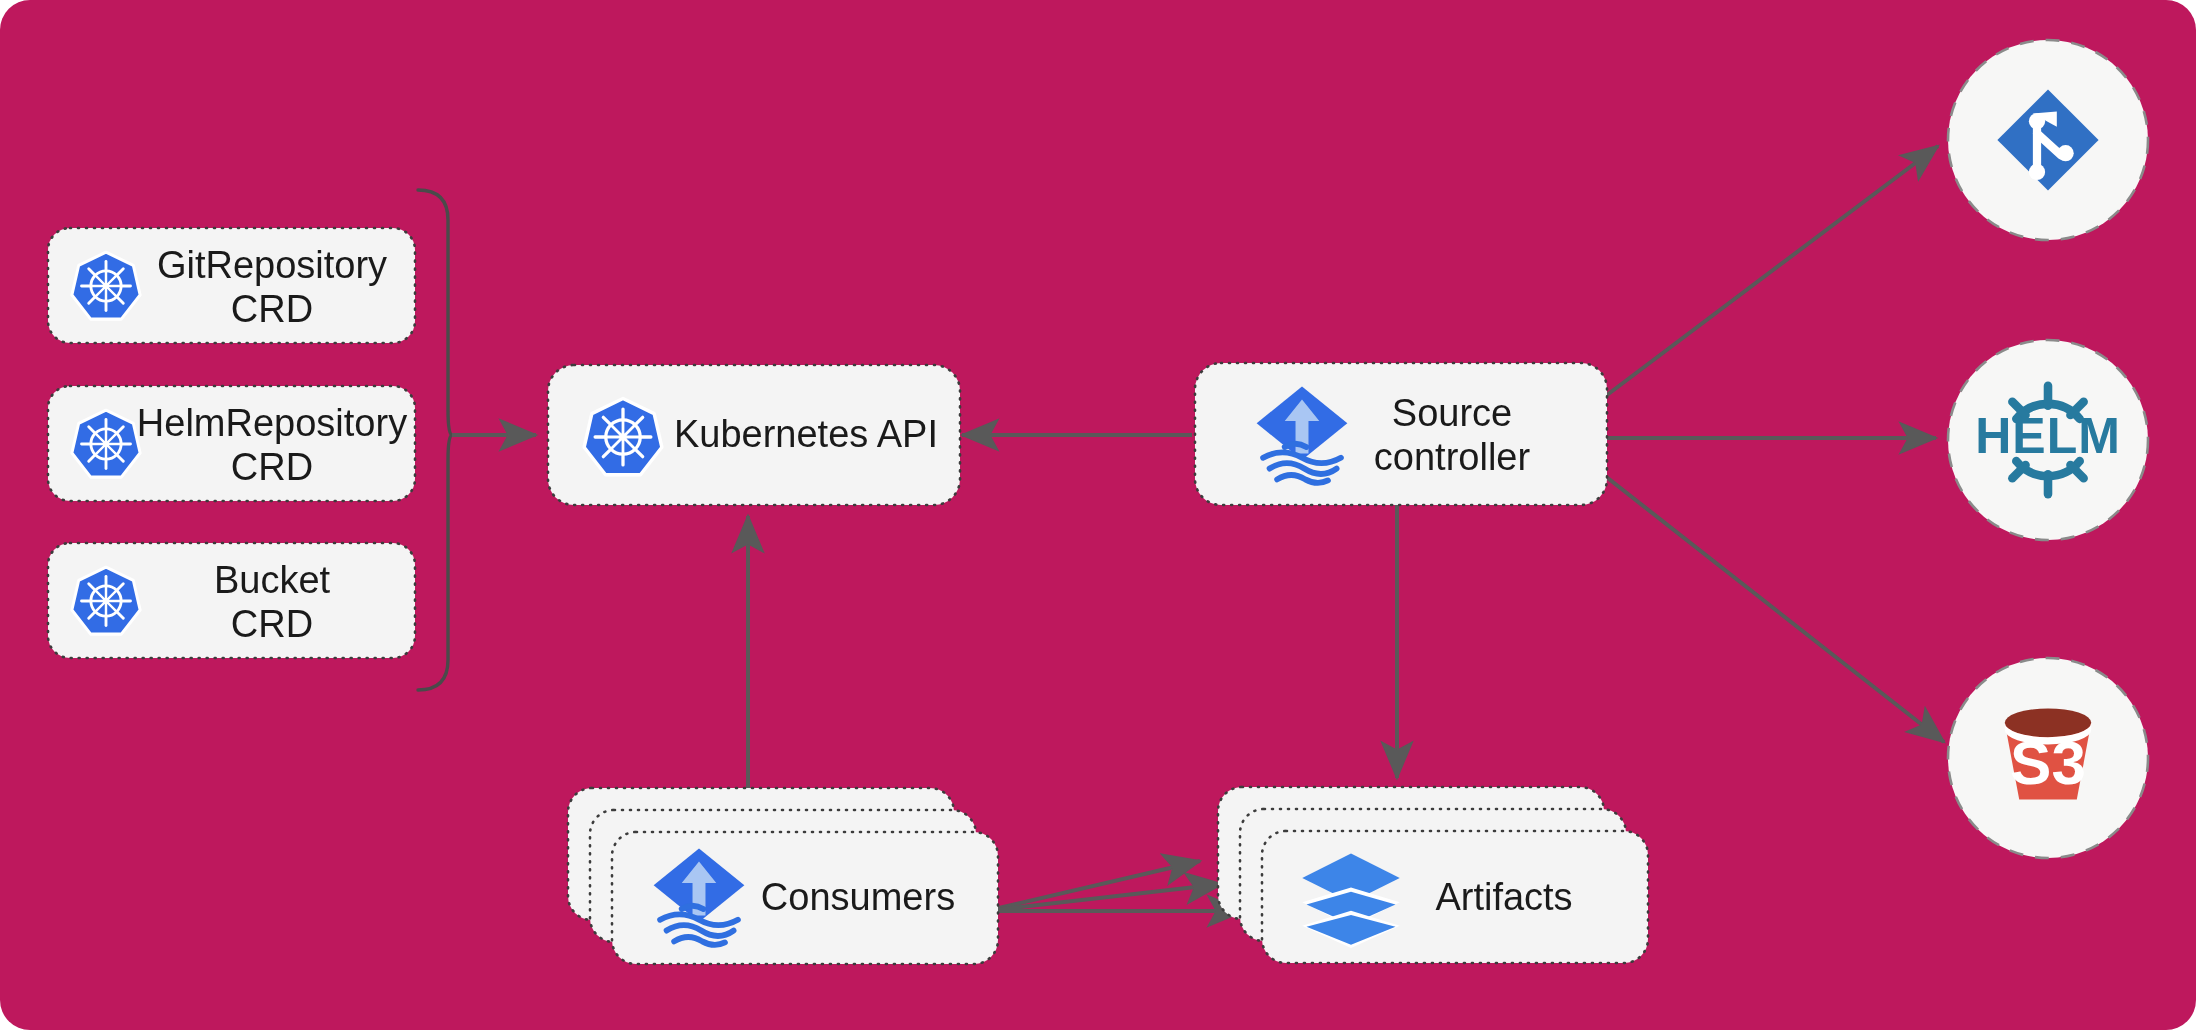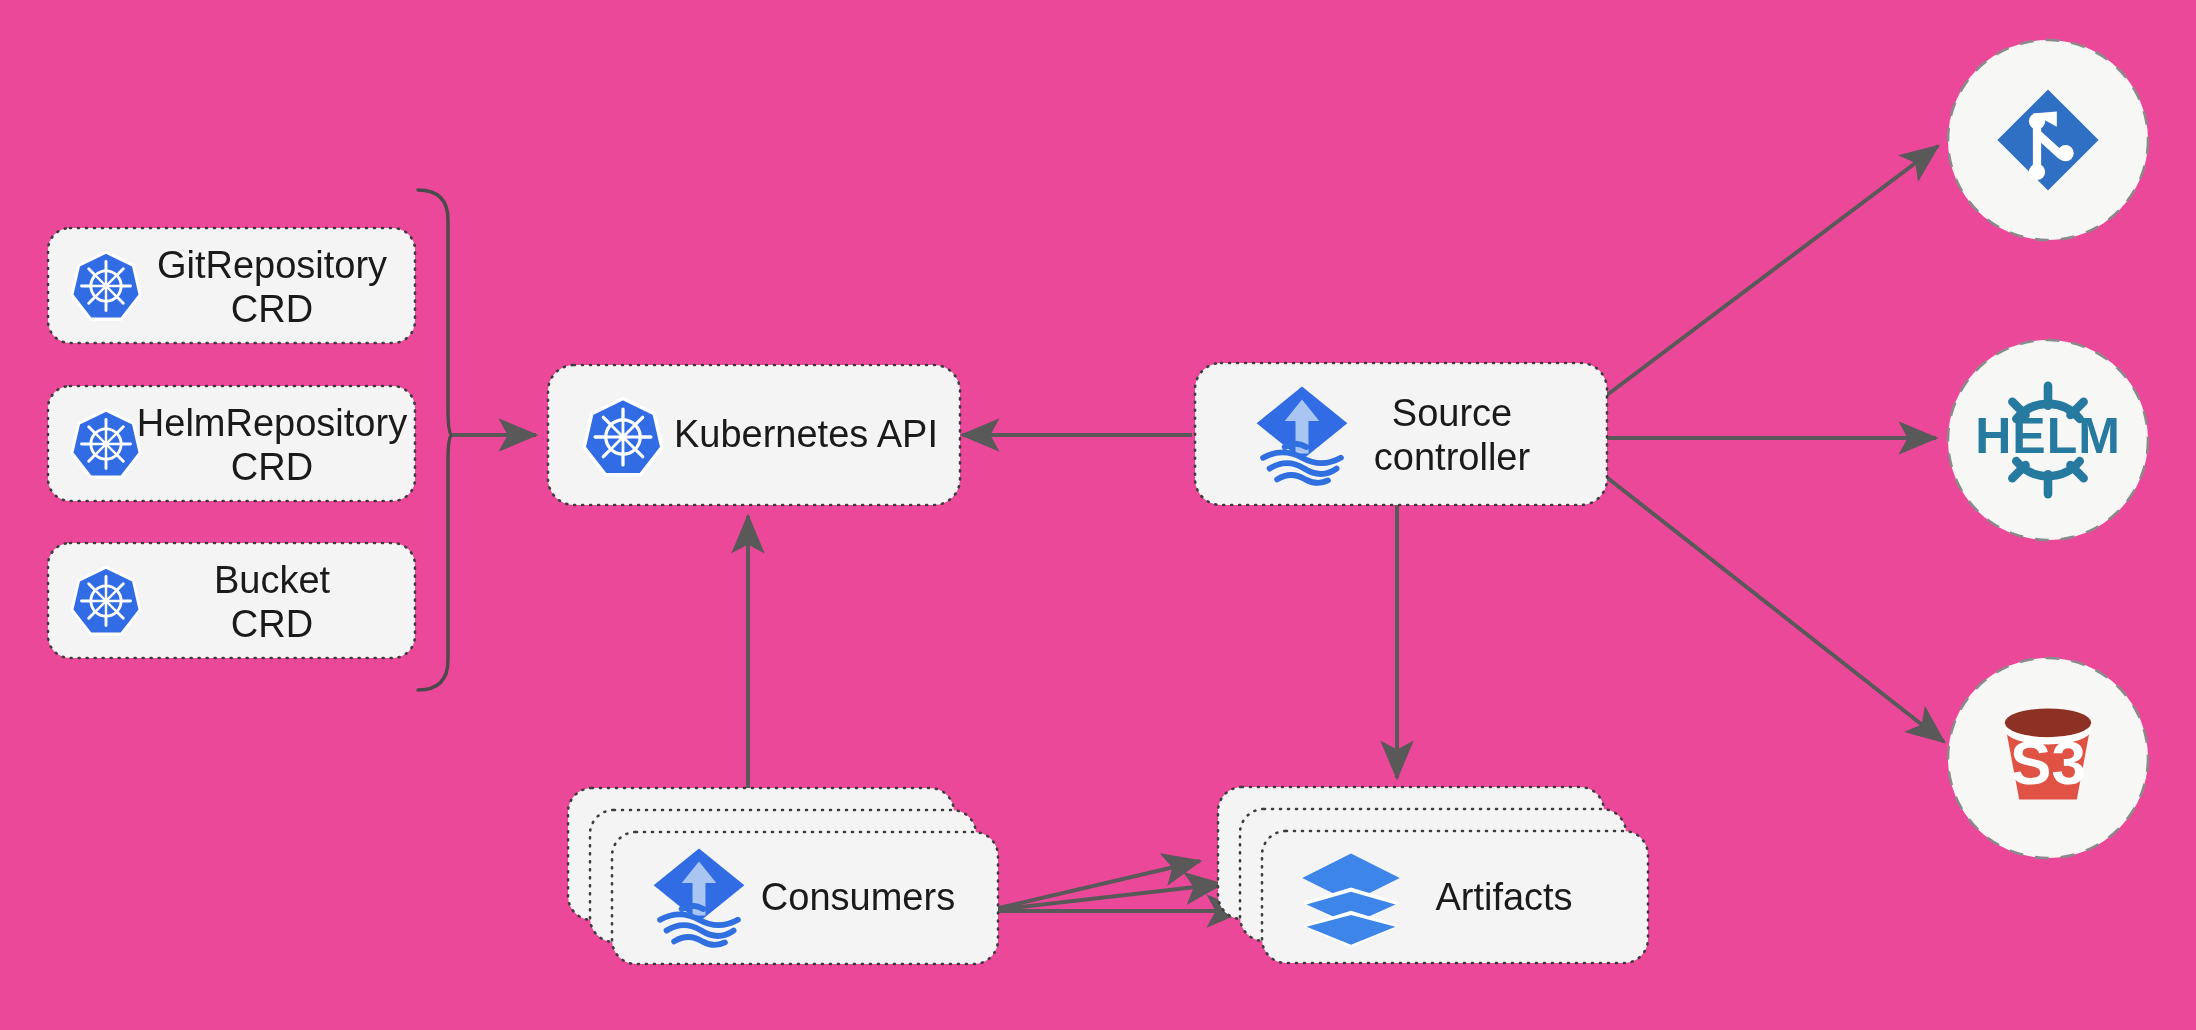--- a/index.html
+++ b/index.html
@@ -11,21 +11,22 @@
   body {
     width: 2196px;
     height: 1030px;
     font-family: "Liberation Sans", sans-serif;
     overflow: hidden;
   }
   #diagram-root {
     position: relative;
     width: 2196px;
     height: 1030px;
-    background: #ec4899;
+    background: #be185d;
+    border-radius: 30px;
   }
   svg.diagram {
     position: absolute;
     top: 0;
     left: 0;
     width: 2196px;
     height: 1030px;
     display: block;
   }
   .node-label {

